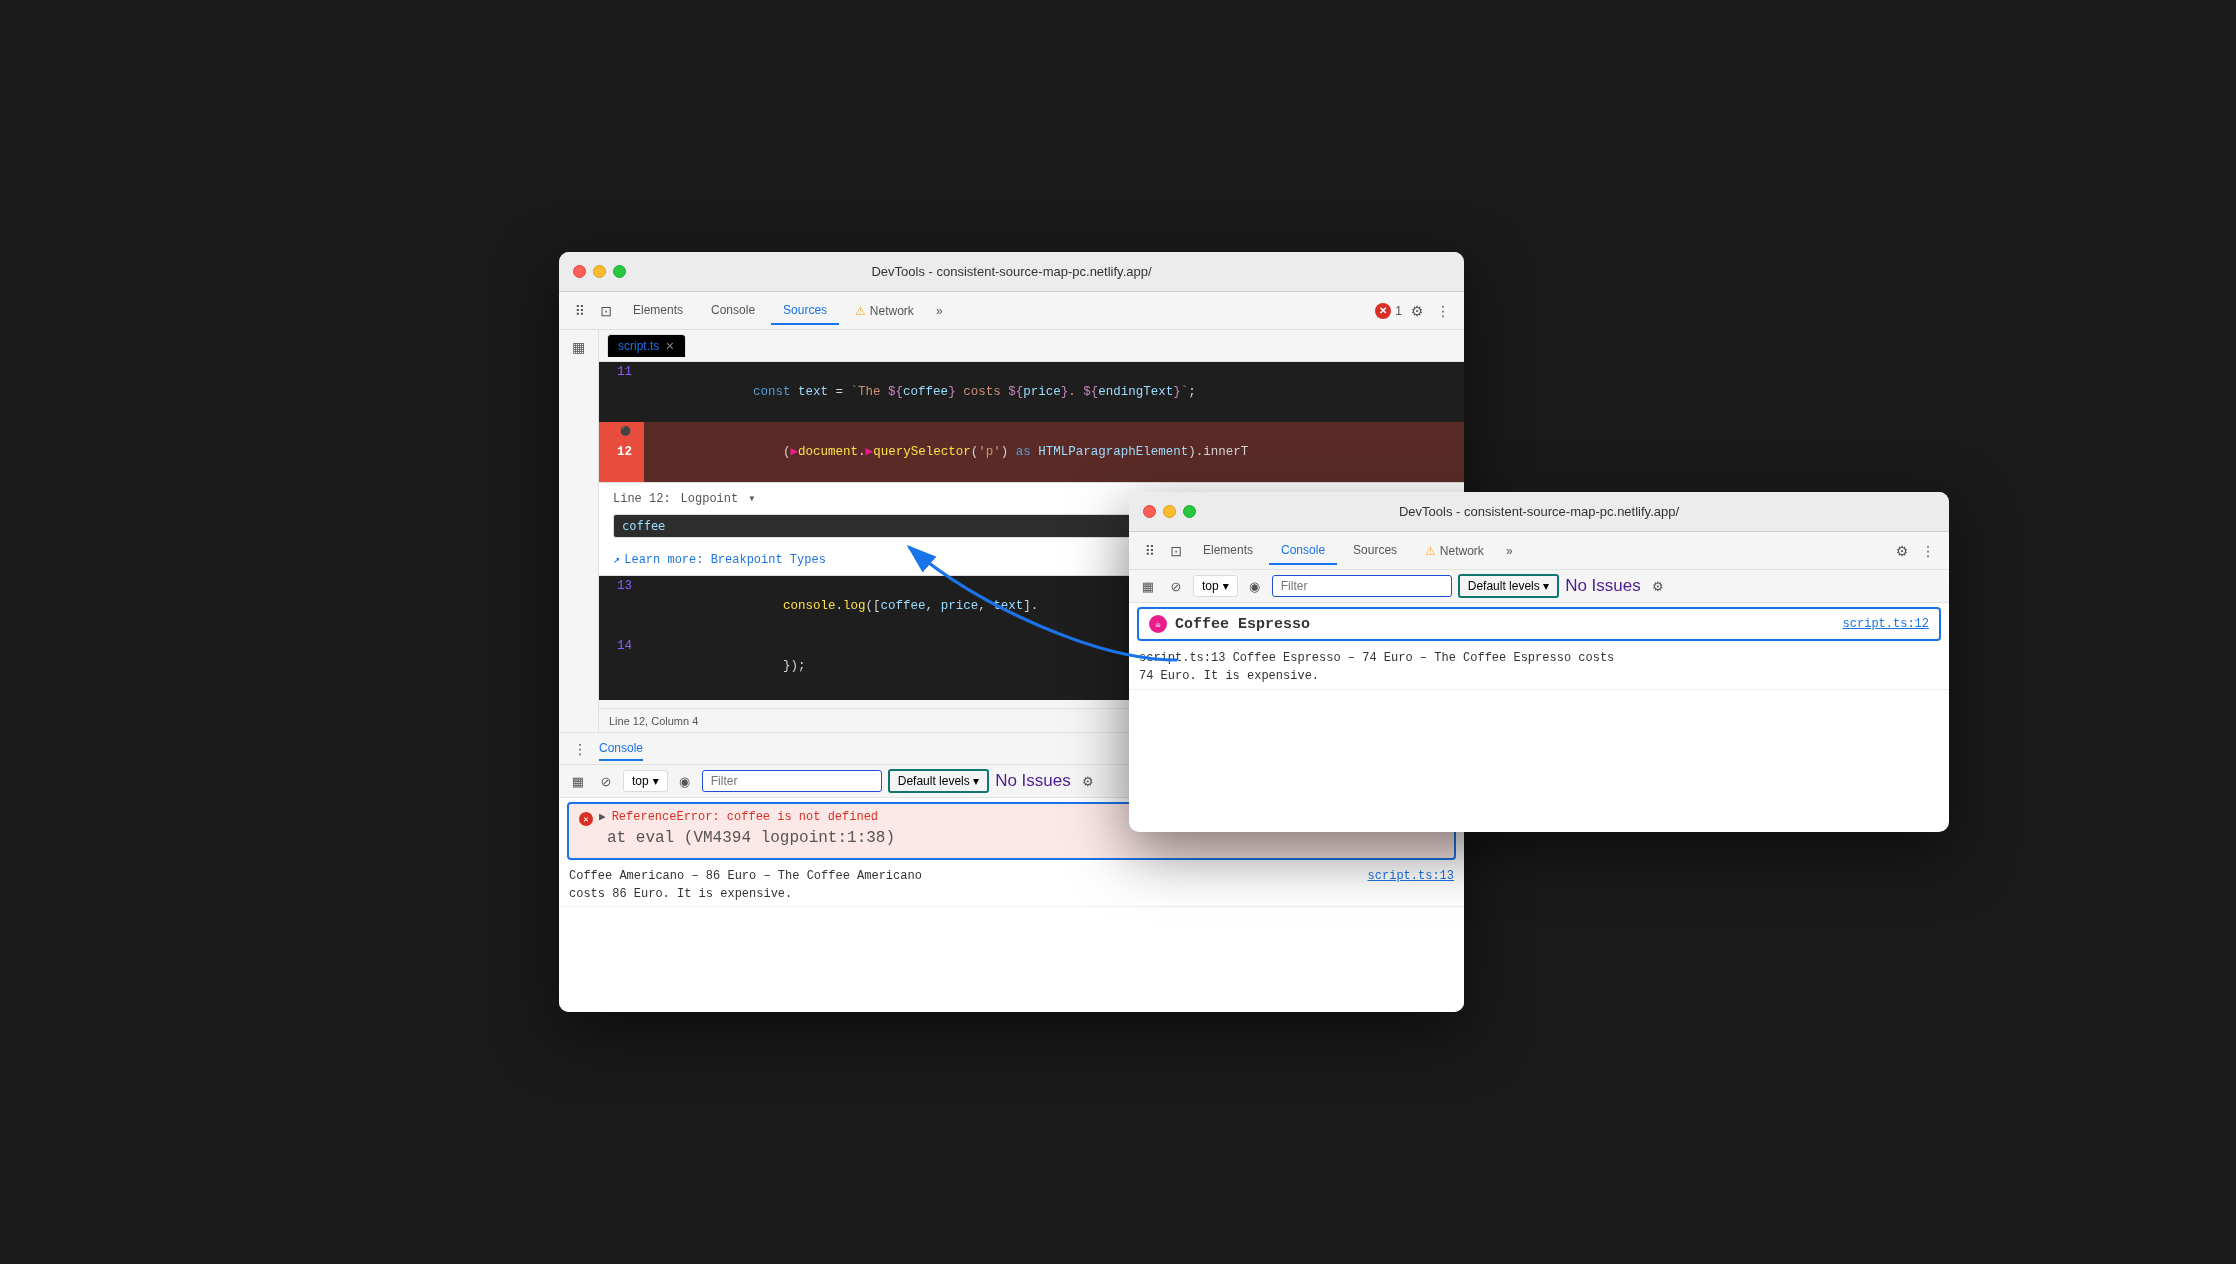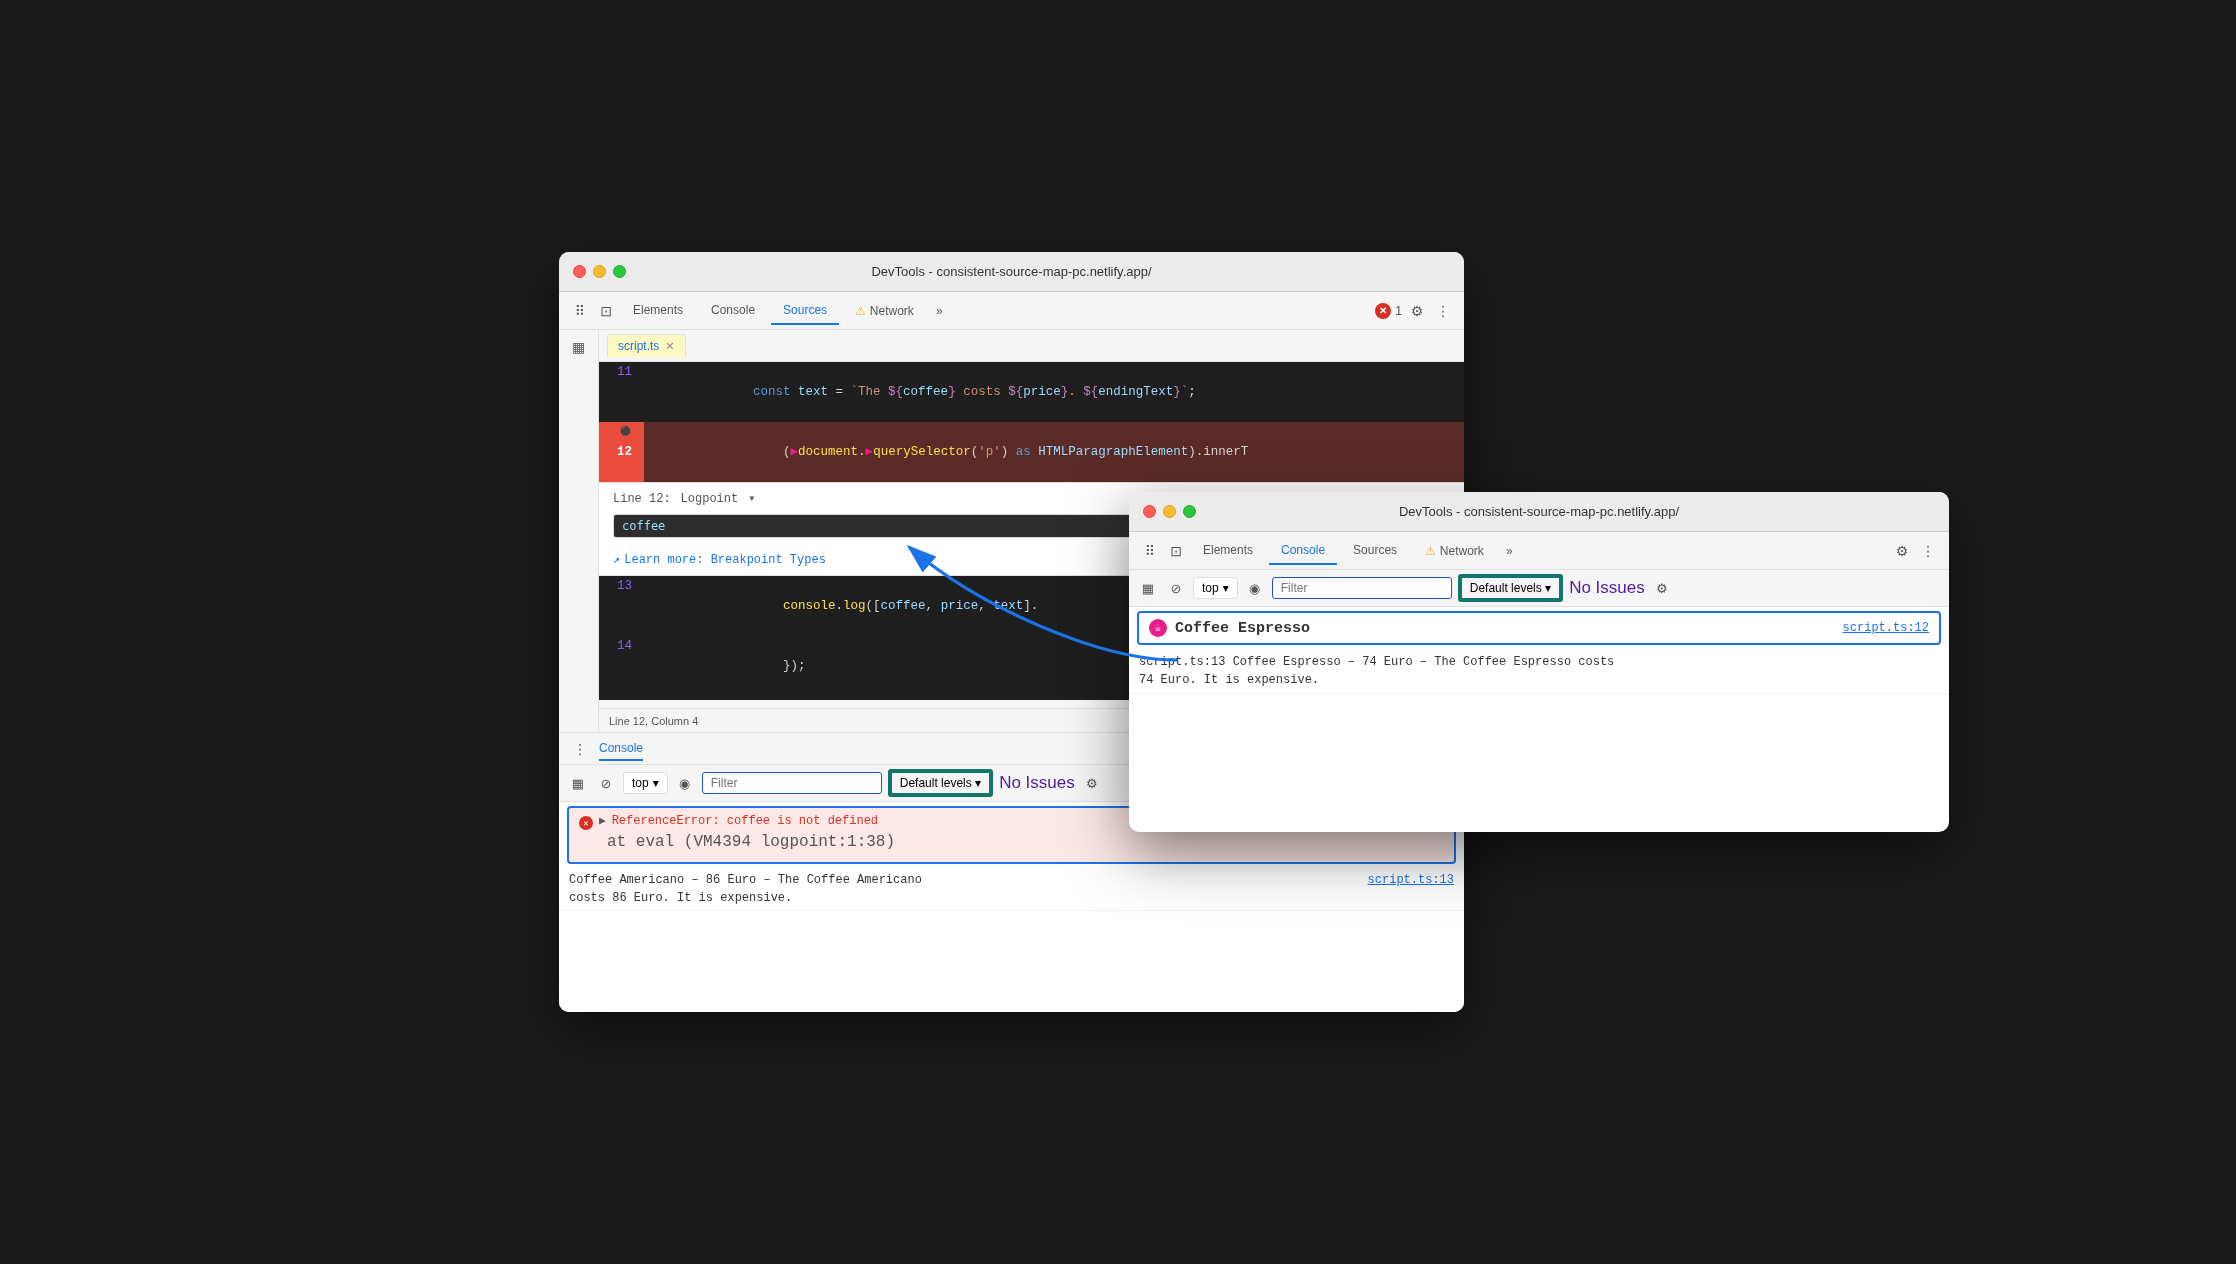--- a/index.html
+++ b/index.html
@@ -193,21 +193,21 @@
       padding: 0 8px;
       min-height: 32px;
     }
 
     .editor-tab {
       display: flex;
       align-items: center;
       gap: 6px;
       padding: 4px 10px;
       font-size: 12px;
-      background: #fef9c3;
+      background: #000000;
       border: 1px solid #e0e0e0;
       border-bottom: none;
       border-radius: 4px 4px 0 0;
       cursor: pointer;
       color: #1a73e8;
     }
 
     .editor-tab .close-tab {
       font-size: 11px;
       color: #888;
@@ -368,21 +368,21 @@
       flex: 1;
       border: 1px solid #1d4ed8;
       border-radius: 3px;
       padding: 3px 8px;
       font-size: 12px;
       max-width: 180px;
     }
 
     .levels-btn {
       background: none;
-      border: 4px solid #0f766e;
+      border: 2px solid #0f766e;
       border-radius: 3px;
       padding: 3px 8px;
       font-size: 12px;
       cursor: pointer;
     }
 
     .no-issues {
       font-size: 17px;
       color: #4c1d95;
     }

